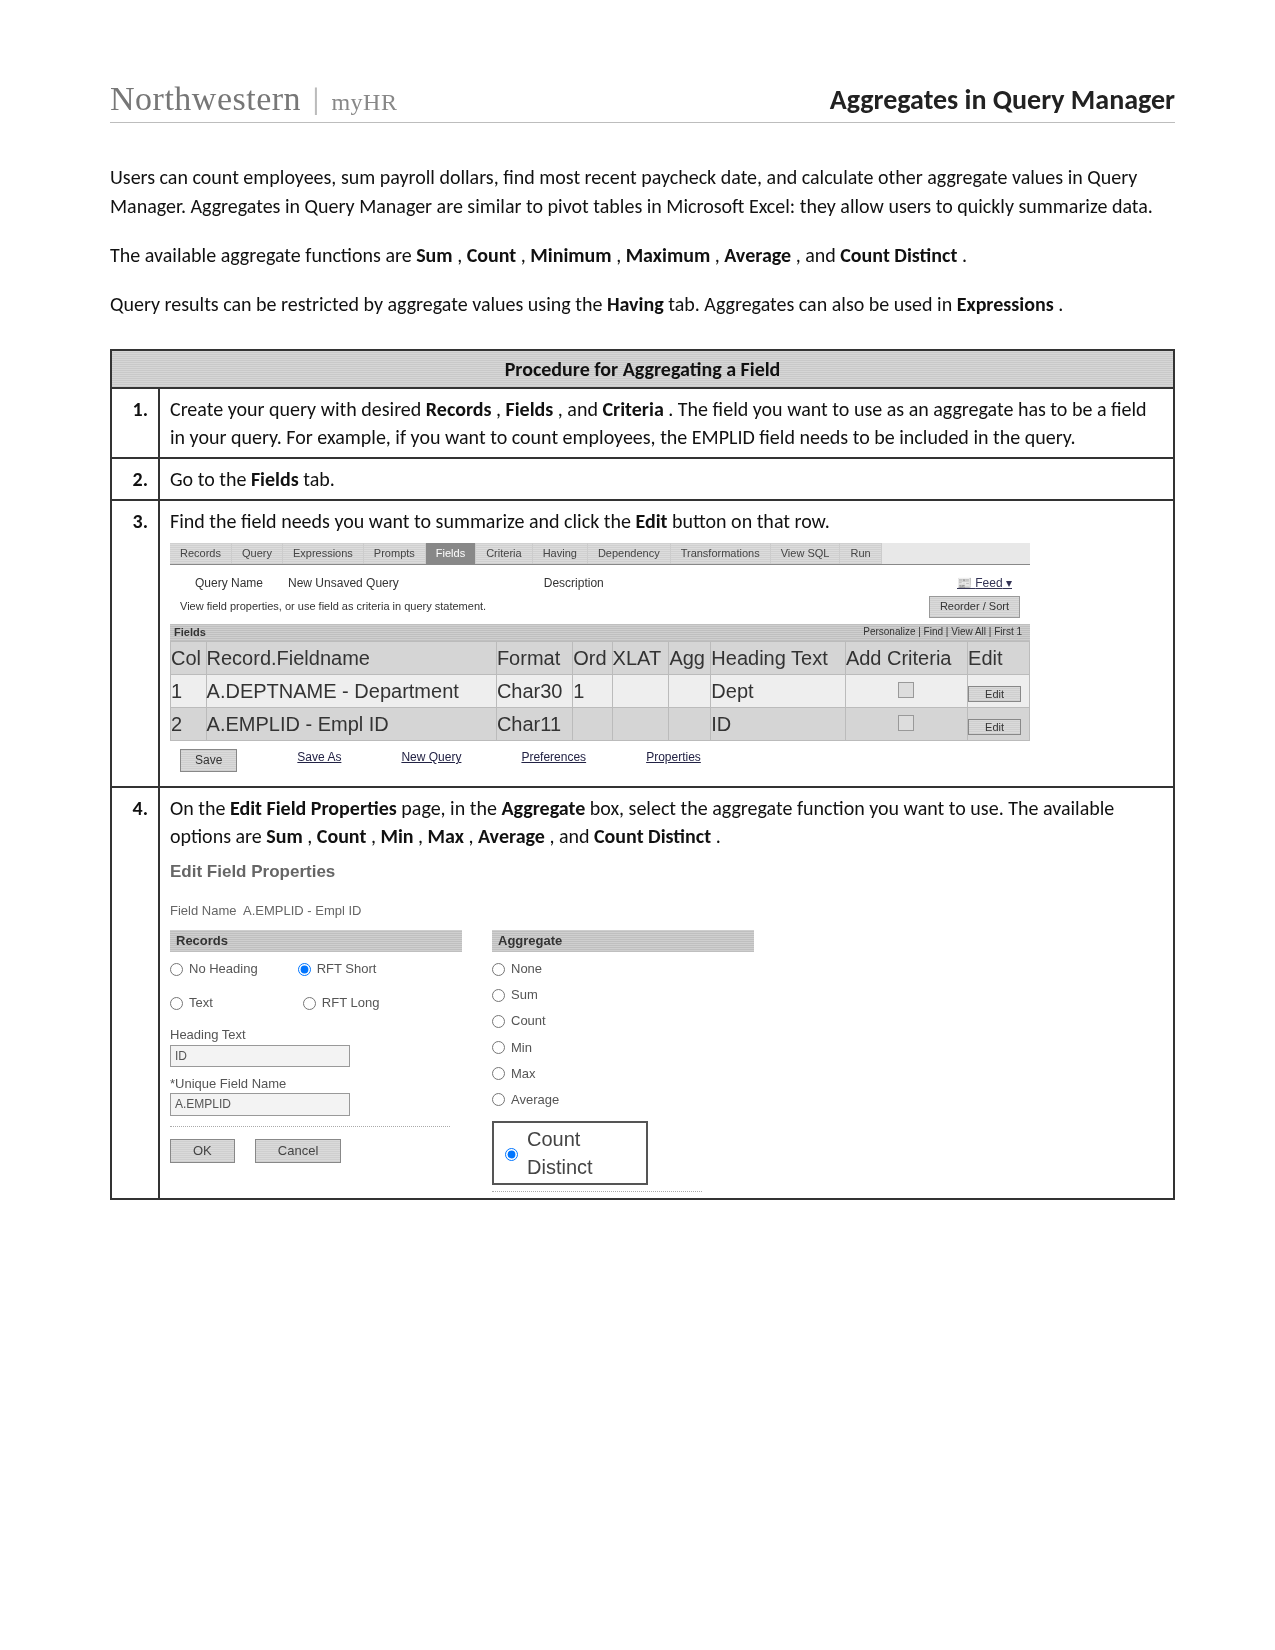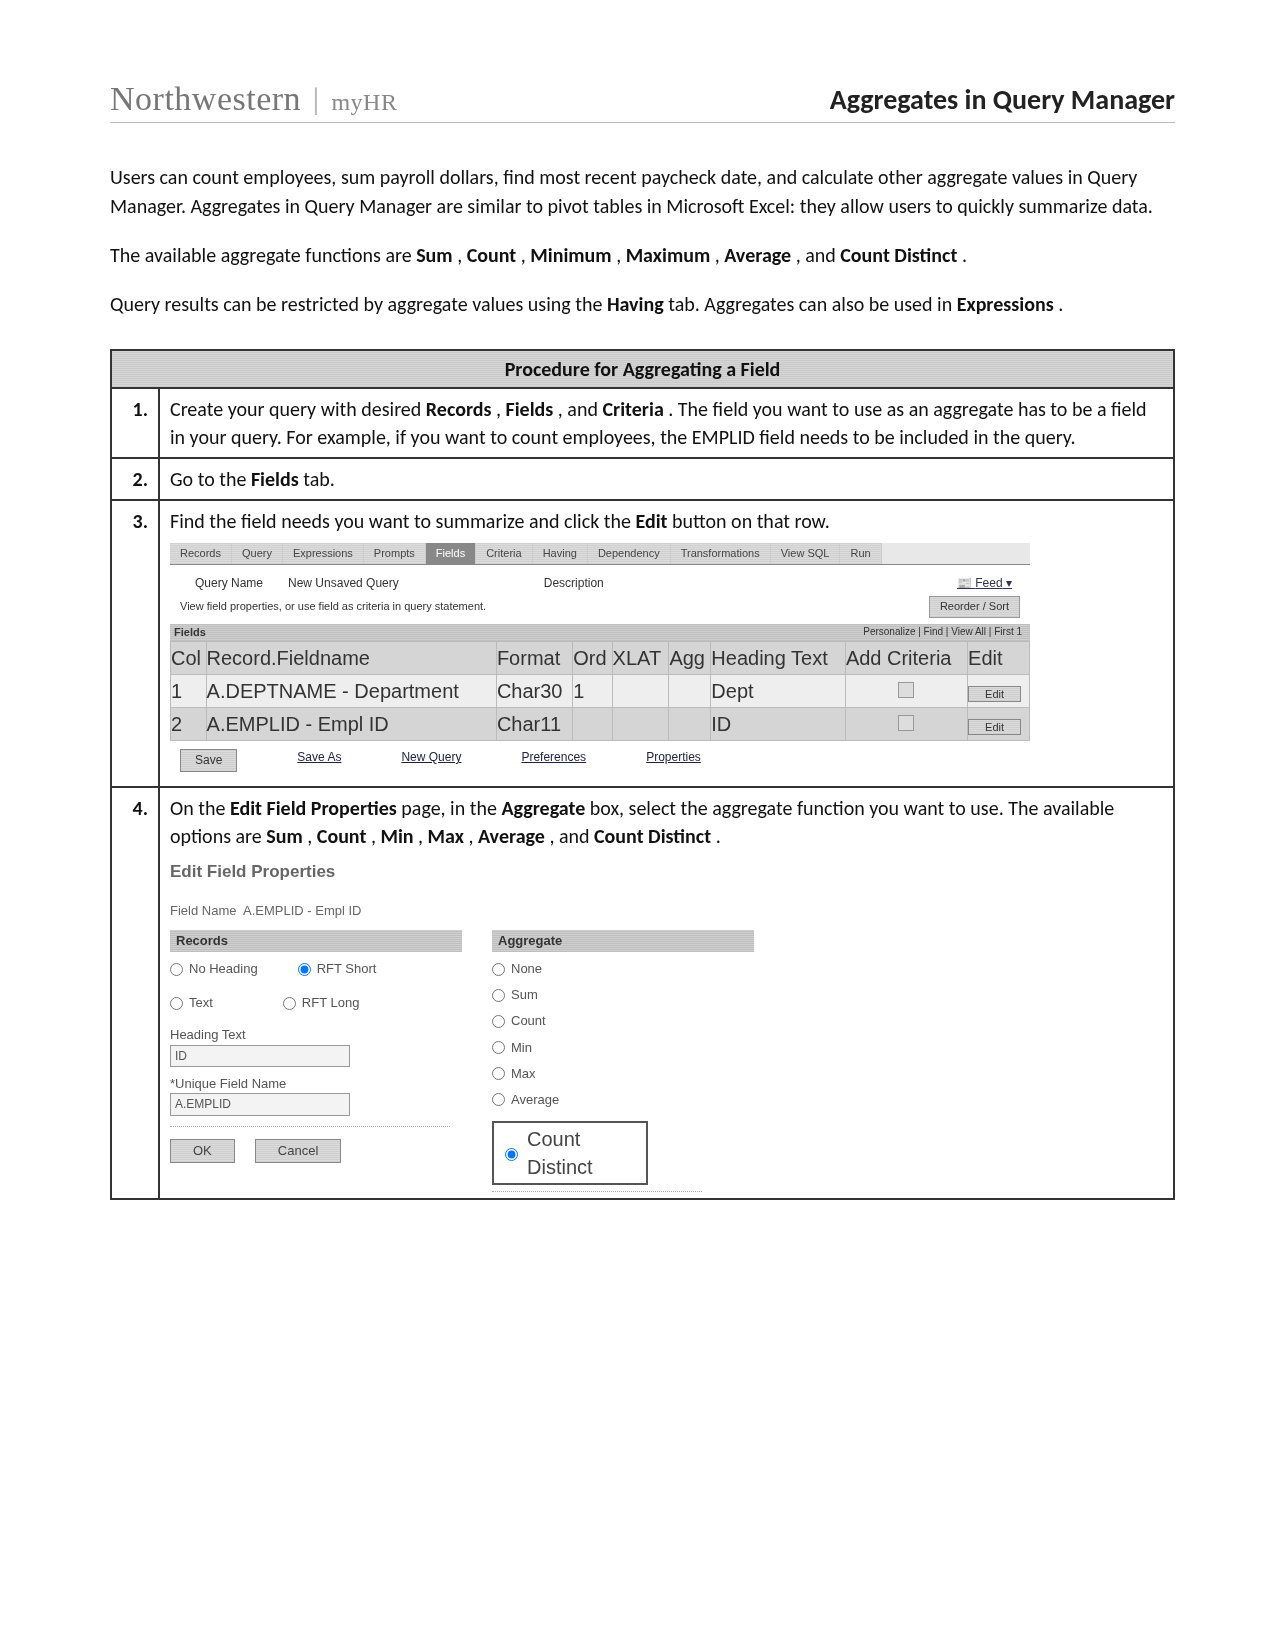--- a/index.html
+++ b/index.html
@@ -406,21 +406,21 @@
                 <div style="display:flex;gap:40px;align-items:flex-end;">
                   <label class="radio-row">
                         <input type="radio" name="hd" style="">
                         <span>No Heading</span>
                       </label>
                   <label class="radio-row">
                         <input type="radio" name="hd" checked="" style="">
                         <span>RFT Short</span>
                       </label>
                 </div>
-                <div style="display:flex;gap:70px;">
+                <div style="display:flex;gap:90px;">
                   <label class="radio-row">
                         <input type="radio" name="hd" style="">
                         <span>Text</span>
                       </label>
                   <label class="radio-row">
                         <input type="radio" name="hd" style="">
                         <span>RFT Long</span>
                       </label>
                 </div>
                 <div class="textline">

